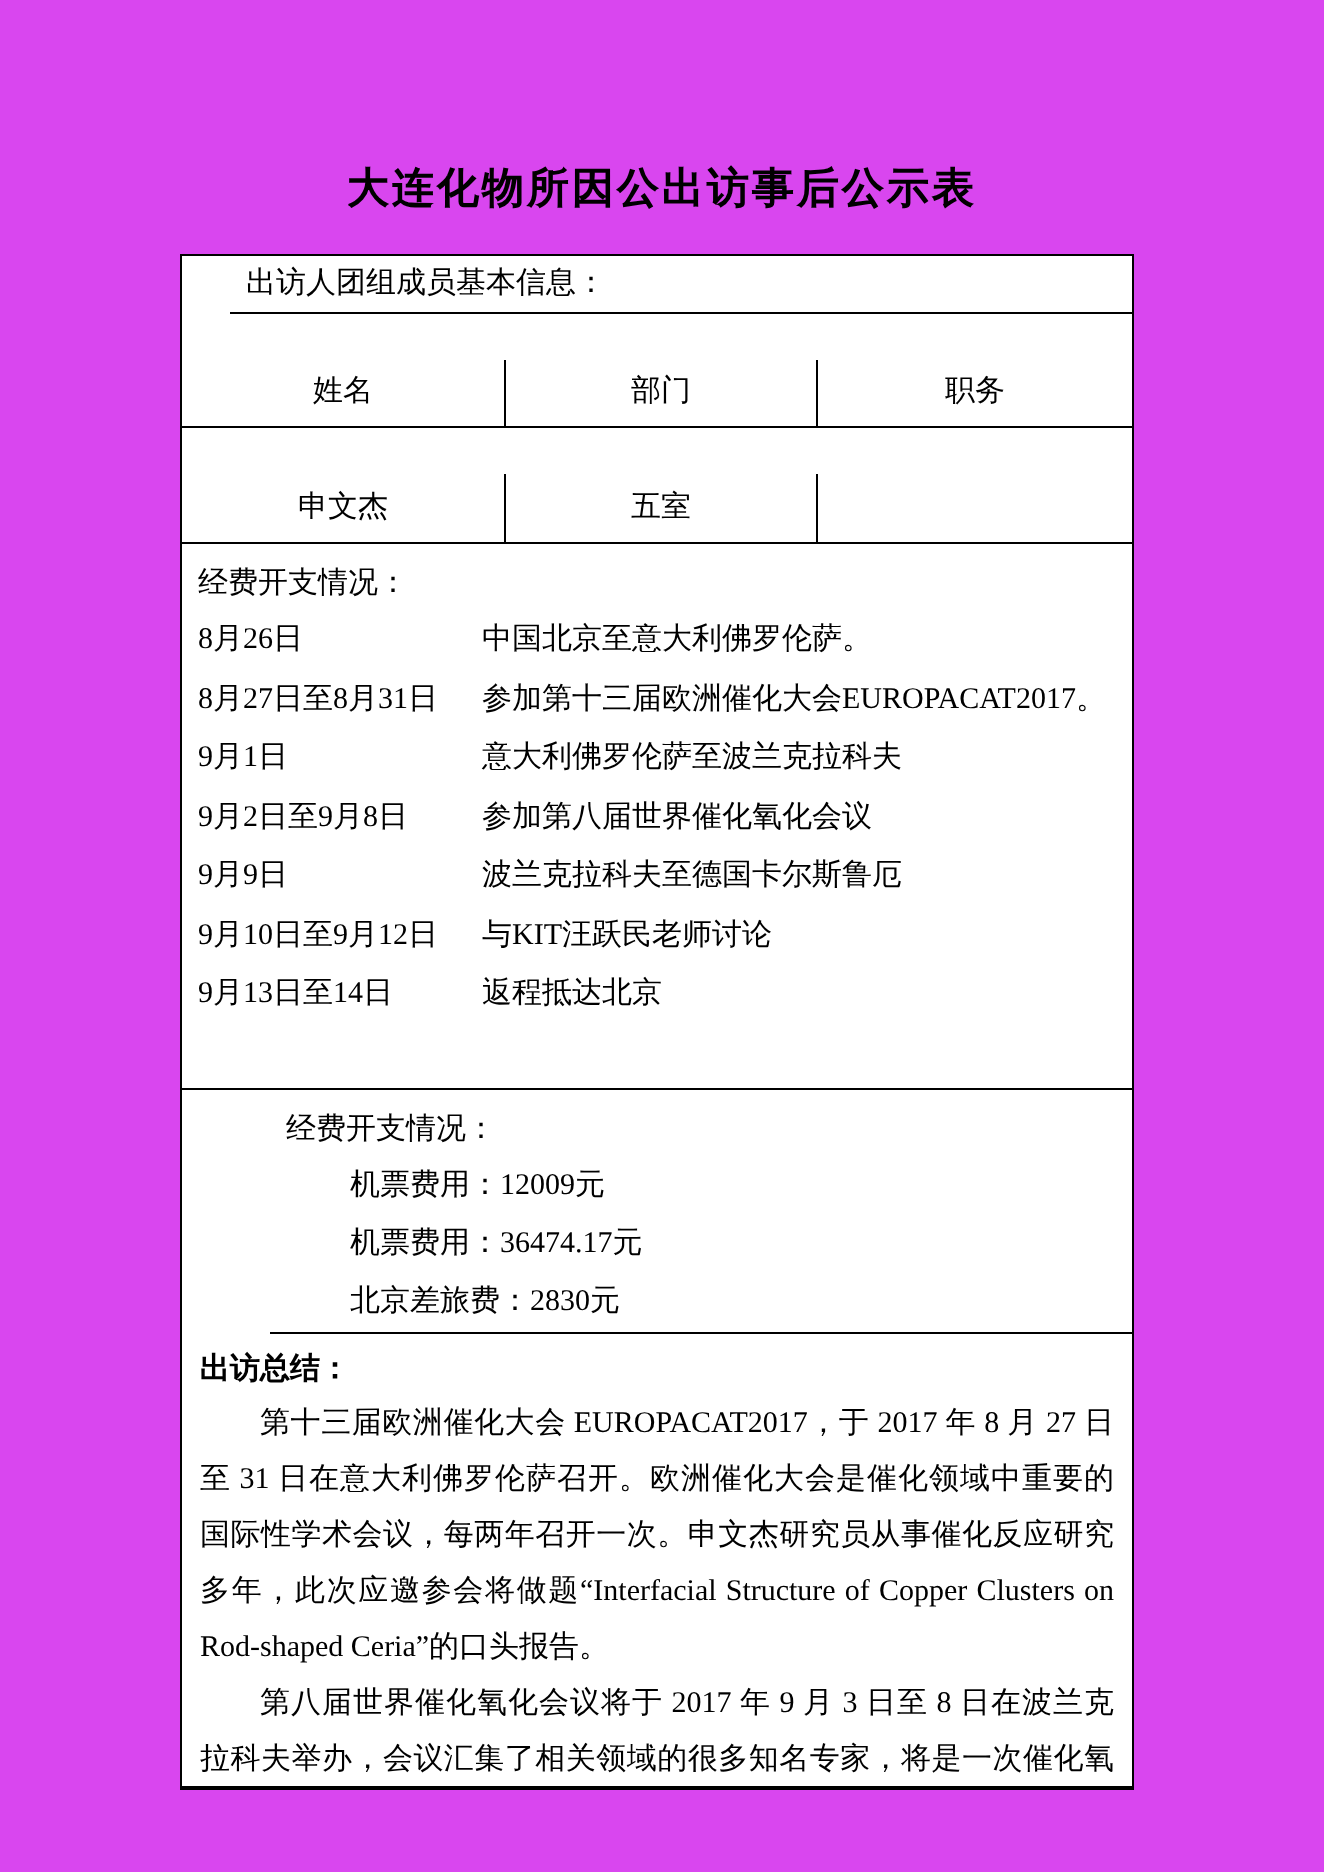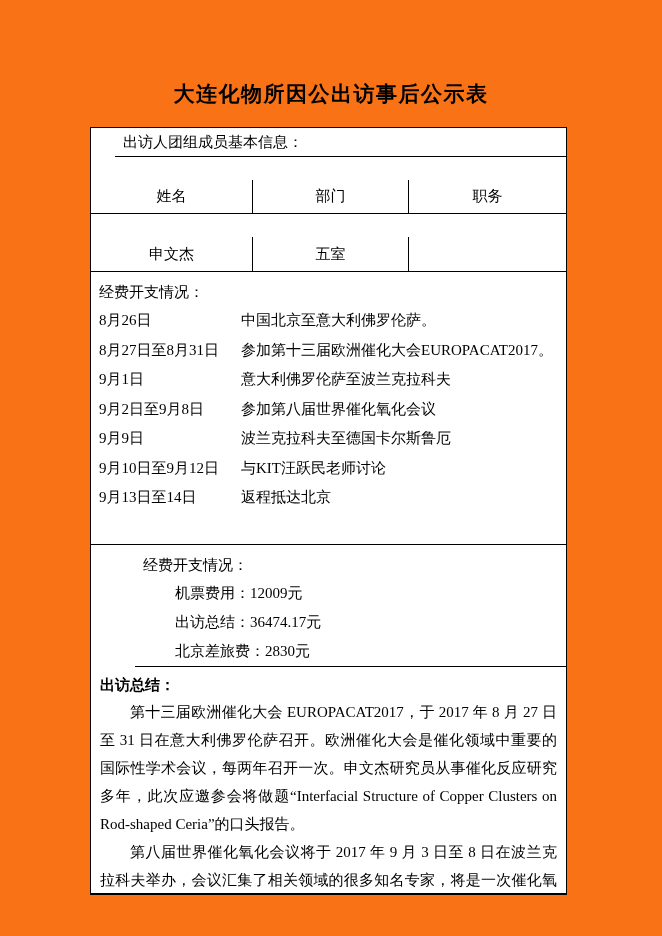--- a/index.html
+++ b/index.html
@@ -2,21 +2,21 @@
 <html><head>
 <meta charset="utf-8">
 <style>
   * { box-sizing: border-box; margin: 0; padding: 0; }
   html, body {
     width: 662px; height: 936px;
     background: #ffffff;
     color: #000000;
     font-family: "Liberation Serif", "DejaVu Serif", serif;
   }
-  .page { position: relative; width: 662px; height: 936px; background: #f97316; overflow: hidden; }
+  .page { position: relative; width: 662px; height: 936px; background: #d946ef; overflow: hidden; }
 
   .doc-title {
     position: absolute; top: 80px; left: 0; width: 662px;
     text-align: center;
     font-size: 21px; font-weight: 700; letter-spacing: 1.5px;
   }
 
   .main-table {
     position: absolute; left: 90px; top: 127px; width: 477px;
     border: 1px solid #000;
@@ -107,21 +107,21 @@
       </div>
       <div class="exec-line">
         <span class="exec-date">9月13日至14日</span>
         <span class="exec-activity">返程抵达北京</span>
       </div>
     </div>
 
     <div class="section expense-section">
       <div class="expense-label">经费开支情况：</div>
       <div class="expense-line">机票费用：12009元</div>
-      <div class="expense-line">出访总结：36474.17元</div>
+      <div class="expense-line">机票费用：36474.17元</div>
       <div class="expense-line">北京差旅费：2830元</div>
     </div>
 
     <div class="section summary-section">
       <div class="summary-label">出访总结：</div>
       <p>第十三届欧洲催化大会 EUROPACAT2017，于 2017 年 8 月 27 日至 31 日在意大利佛罗伦萨召开。欧洲催化大会是催化领域中重要的国际性学术会议，每两年召开一次。申文杰研究员从事催化反应研究多年，此次应邀参会将做题“Interfacial Structure of Copper Clusters on Rod-shaped Ceria”的口头报告。</p>
       <p>第八届世界催化氧化会议将于 2017 年 9 月 3 日至 8 日在波兰克拉科夫举办，会议汇集了相关领域的很多知名专家，将是一次催化氧化领域的国际盛会。会上，申文杰研究员应邀做题为 “Chemical Nature of Size-dependence of Gold</p>
     </div>
 
   </div>

